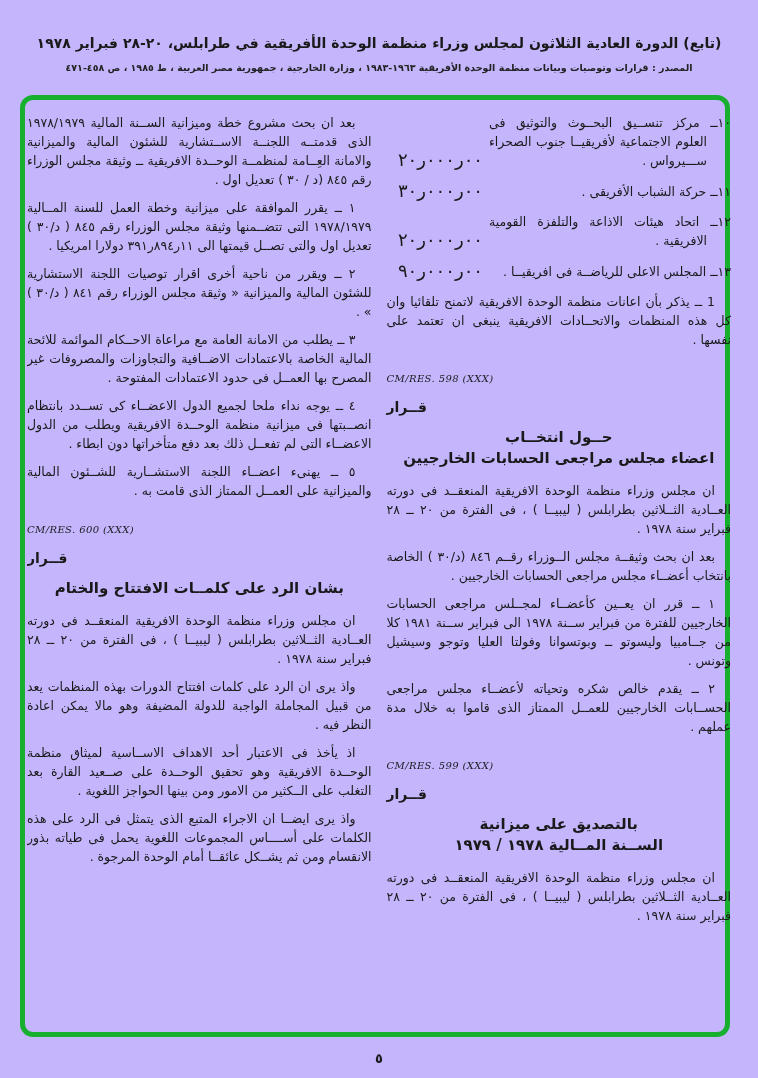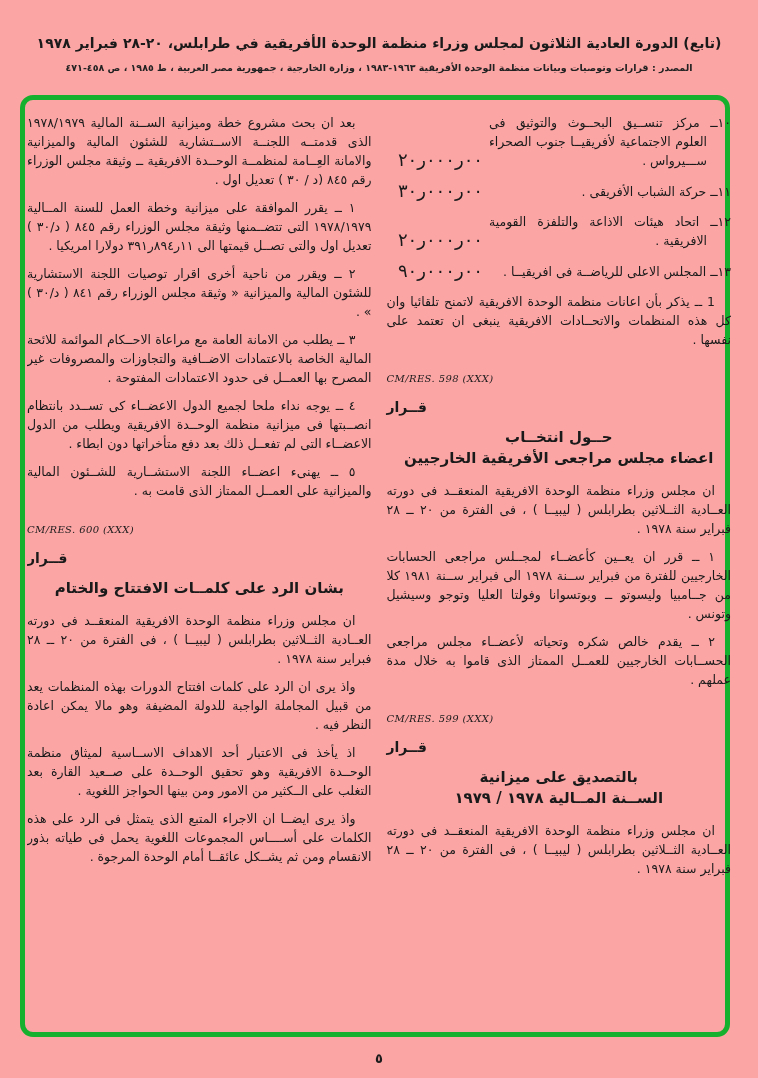--- a/index.html
+++ b/index.html
@@ -1,18 +1,18 @@
 <!DOCTYPE html>
 <html><head>
 <meta charset="utf-8">
 <style>
   html,body { margin:0; padding:0; background:#d8d8d8; }
   .page {
     position:relative; width:758px; height:1078px; margin:0 auto;
-    background:#fca5a5; overflow:hidden;
+    background:#c4b5fd; overflow:hidden;
     font-family:"DejaVu Sans", sans-serif; color:#1a1a1a;
     direction:rtl;
   }
   .hdr1 {
     position:absolute; top:33px; right:30px; left:30px;
     text-align:center; font-size:14px; font-weight:bold; line-height:20px;
     letter-spacing:0.2px;
   }
   .hdr2 {
     position:absolute; top:62px; right:20px; left:20px;
@@ -89,23 +89,24 @@
           <div class="budget-amount"><bdo dir="ltr">٩٠ر٠٠٠ر٠٠</bdo></div>
         </div>
       </div>
 
       <p class="para">1 ــ يذكر بأن اعانات منظمة الوحدة الافريقية لاتمنح تلقائيا وان كل هذه المنظمات والاتحــادات الافريقية ينبغى ان تعتمد على نفسها .</p>
 
       <div class="res-code">CM/RES. 598 (XXX)</div>
       <div class="qarar">قــرار</div>
       <div class="res-title">
         <span>حــول انتخــاب</span><br>
-        <span>اعضاء مجلس مراجعى الأفريقية الخارجيين</span>
+        <span>اعضاء مجلس مراجعى الحسابات الخارجيين</span>
       </div>
       <p class="para">ان مجلس وزراء منظمة الوحدة الافريقية المنعقــد فى دورته العــادية الثــلاثين بطرابلس ( ليبيــا ) ، فى الفترة من ٢٠ ــ ٢٨ فبراير سنة ١٩٧٨ .</p>
+      <p class="para">بعد ان بحث وثيقــة مجلس الــوزراء رقــم ٨٤٦ (د/٣٠ ) الخاصة بانتخاب أعضــاء مجلس مراجعى الحسابات الخارجيين .</p>
       <p class="para">١ ــ قرر ان يعــين كأعضــاء لمجــلس مراجعى الحسابات الخارجيين للفترة من فبراير ســنة ١٩٧٨ الى فبراير ســنة ١٩٨١ كلا من جــامبيا وليسوتو ــ وبوتسوانا وفولتا العليا وتوجو وسيشيل وتونس .</p>
       <p class="para">٢ ــ يقدم خالص شكره وتحياته لأعضــاء مجلس مراجعى الحســابات الخارجيين للعمــل الممتاز الذى قاموا به خلال مدة عملهم .</p>
 
       <div class="res-code">CM/RES. 599 (XXX)</div>
       <div class="qarar">قــرار</div>
       <div class="res-title">
         <span>بالتصديق على ميزانية</span><br>
         <span>الســنة المــالية ١٩٧٨ / ١٩٧٩</span>
       </div>
       <p class="para">ان مجلس وزراء منظمة الوحدة الافريقية المنعقــد فى دورته العــادية الثــلاثين بطرابلس ( ليبيــا ) ، فى الفترة من ٢٠ ــ ٢٨ فبراير سنة ١٩٧٨ .</p>

